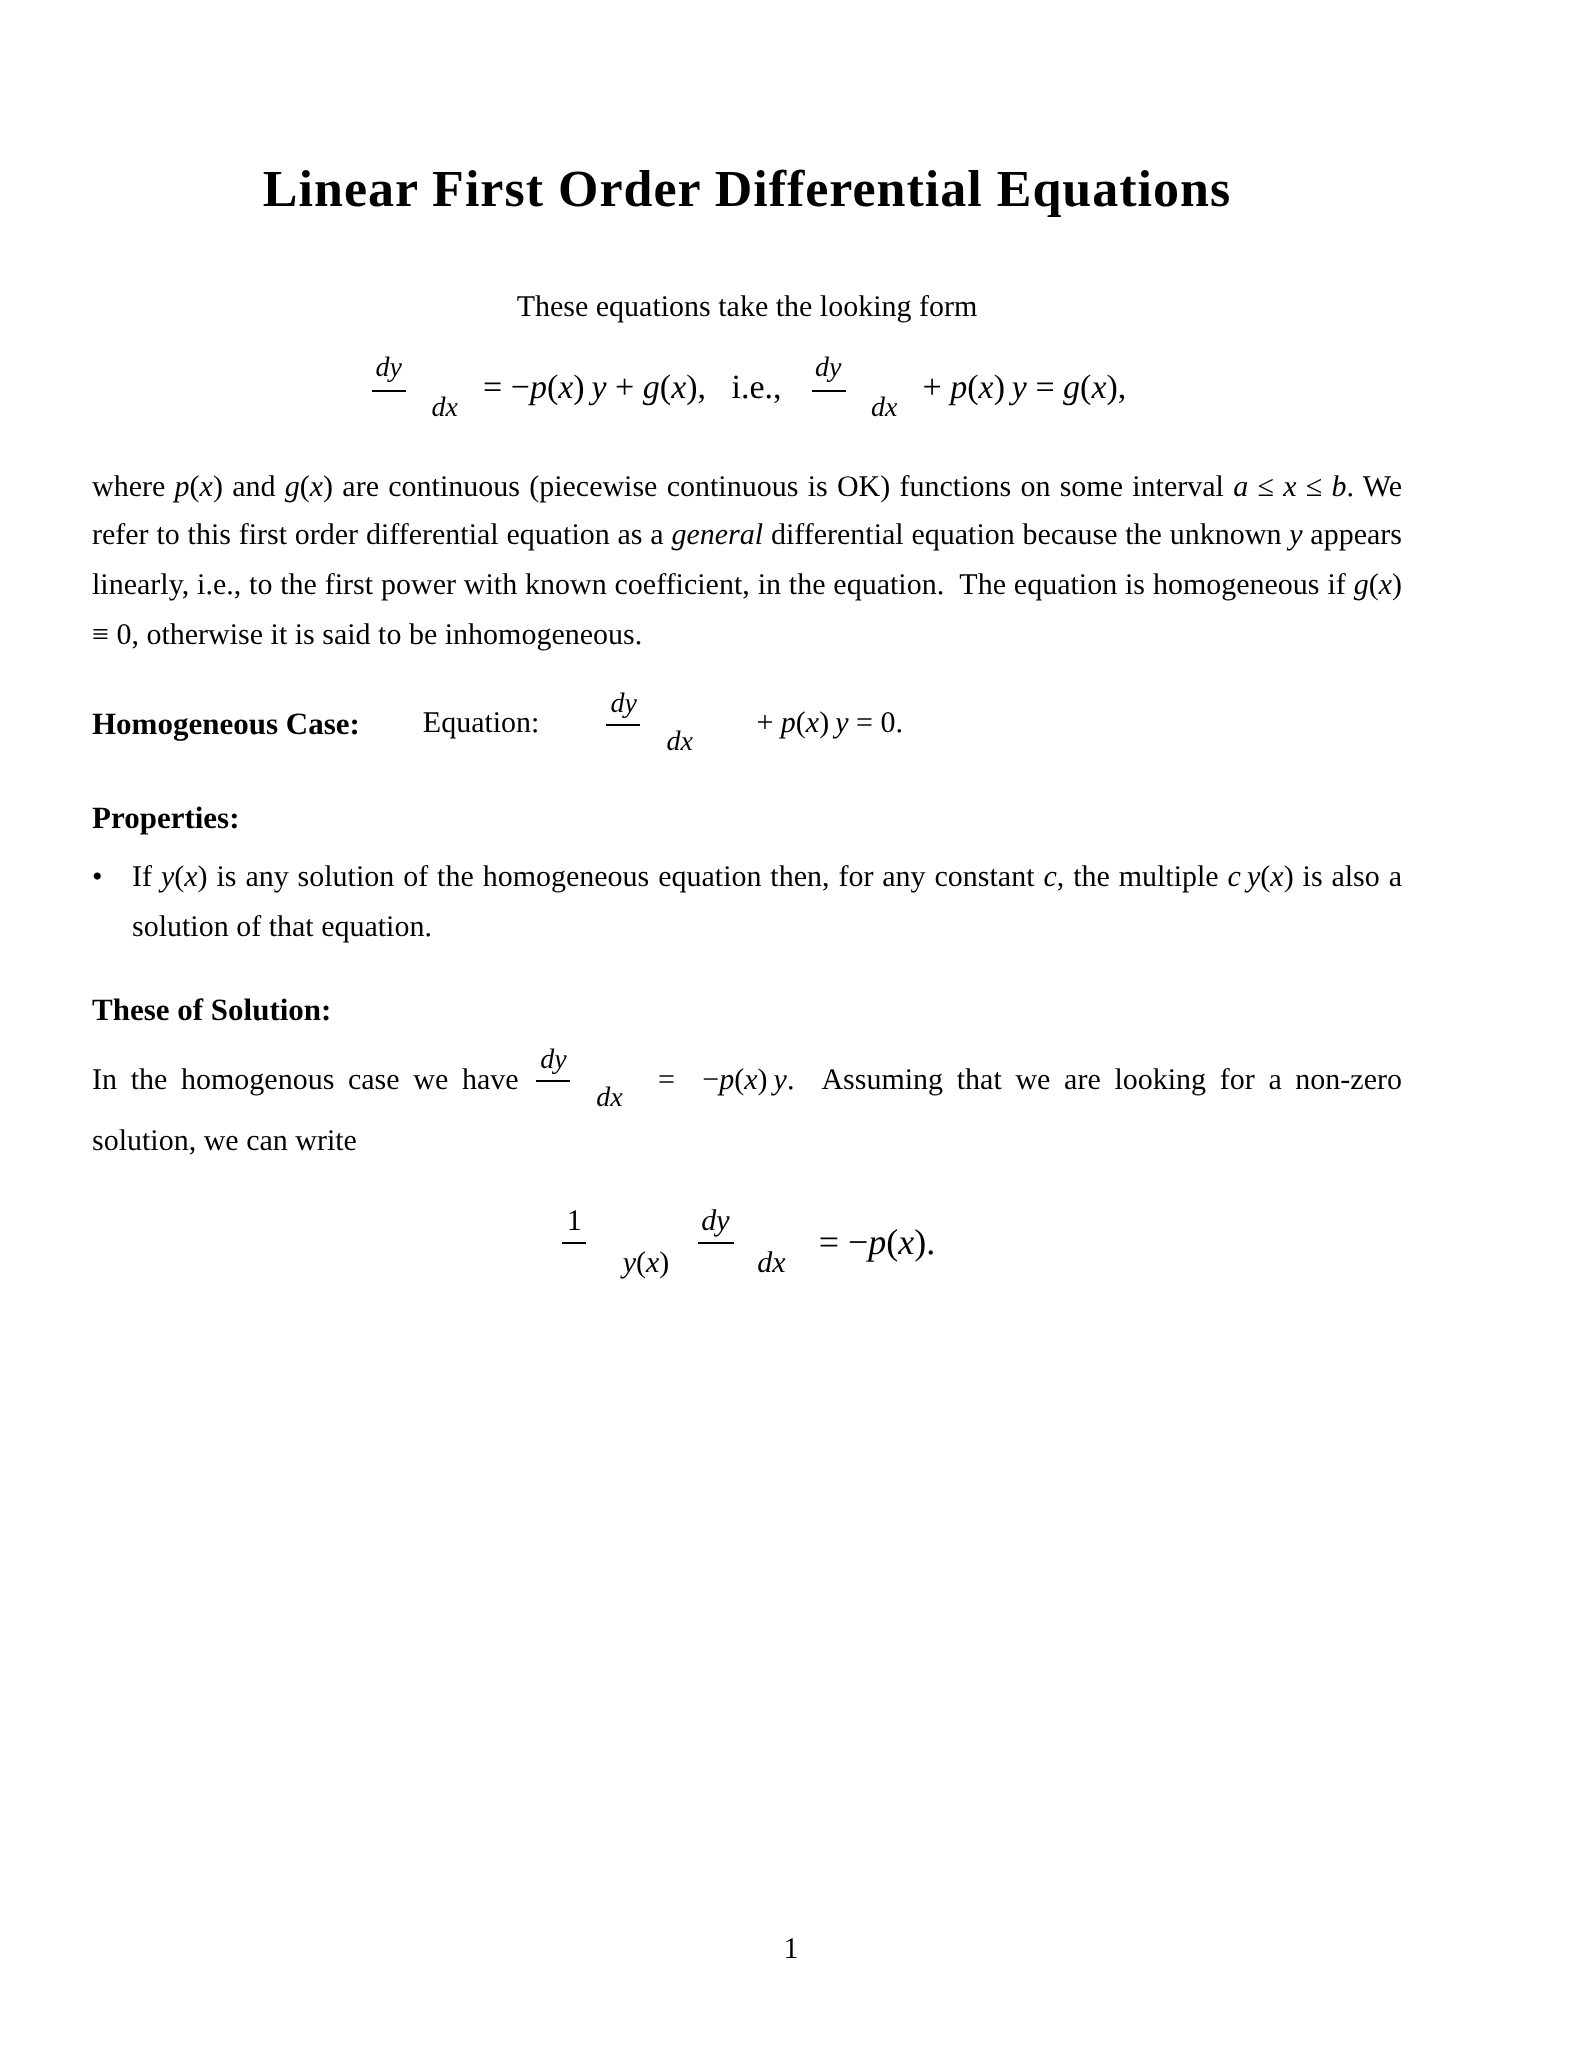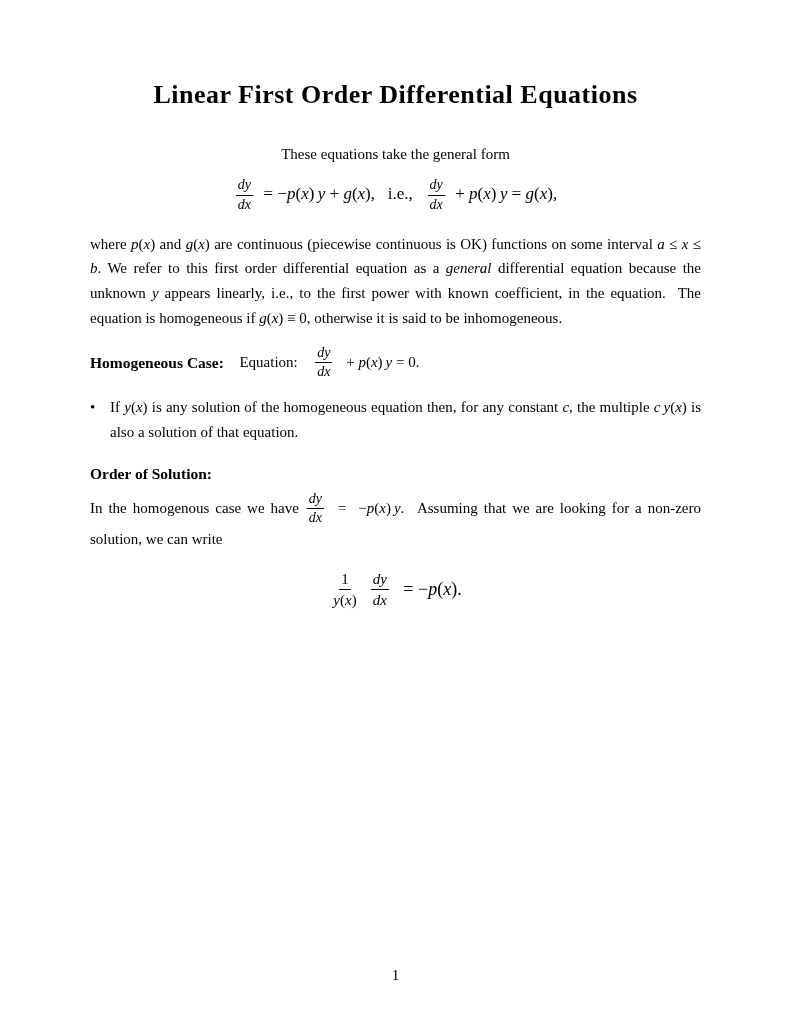--- a/index.html
+++ b/index.html
@@ -13,21 +13,21 @@
       font-family: "Computer Modern", "Latin Modern", Georgia, "Times New Roman", serif;
       font-size: 16px;
       color: #000000;
       width: 791px;
       min-height: 1024px;
     }
 
     .page {
       width: 791px;
       min-height: 1024px;
-      padding: 80px 90px 80px 90px;
+      padding: 80px 90px 80px 46px;
       position: relative;
     }
 
     h1.title {
       text-align: center;
       font-size: 26px;
       font-weight: bold;
       margin-bottom: 36px;
       font-family: Georgia, "Times New Roman", serif;
       letter-spacing: 0.5px;
@@ -41,36 +41,37 @@
 
     .equation-block {
       text-align: center;
       margin: 14px auto 18px auto;
       font-size: 17px;
     }
 
     .frac {
       display: inline-flex;
       flex-direction: column;
-      align-items: center;
+      align-items: flex-start;
       vertical-align: middle;
       margin: 0 2px;
     }
 
     .frac .num {
       border-bottom: 1.5px solid #000;
       padding: 0 2px 1px 2px;
       font-size: 14px;
       line-height: 1.2;
     }
 
     .frac .den {
       padding: 1px 2px 0 2px;
       font-size: 14px;
       line-height: 1.2;
+      margin-left: 28px;
     }
 
     .body-text {
       font-size: 15px;
       line-height: 1.65;
       text-align: justify;
       margin-bottom: 10px;
     }
 
     .section-heading {
@@ -113,21 +114,21 @@
       position: absolute;
       bottom: 40px;
       left: 0;
       right: 0;
       font-size: 15px;
     }
 
     .homog-case-line {
       display: flex;
       align-items: center;
-      gap: 8px;
+      gap: 24px;
       margin: 14px 0 14px 0;
       font-size: 15px;
     }
 
     .math-display-large {
       display: flex;
       align-items: center;
       justify-content: center;
       gap: 8px;
       margin: 18px 0;
@@ -139,21 +140,21 @@
       font-size: 15px;
     }
   </style>
 </head>
 <body>
 
 <div class="page">
 
   <h1 class="title">Linear First Order Differential Equations</h1>
 
-  <p class="intro-text">These equations take the general form</p>
+  <p class="intro-text">These equations take the looking form</p>
 
   <div class="equation-block">
     <span class="frac">
       <span class="num"><em>dy</em></span>
       <span class="den"><em>dx</em></span>
     </span>
     <span>&nbsp;= −<em>p</em>(<em>x</em>) <em>y</em> + <em>g</em>(<em>x</em>),  i.e., </span>
     <span class="frac">
       <span class="num"><em>dy</em></span>
       <span class="den"><em>dx</em></span>
@@ -172,29 +173,30 @@
   <div class="homog-case-line">
     <span class="inline-heading">Homogeneous Case:</span>
     <span> <span>Equation:</span> </span>
     <span class="frac">
       <span class="num"><em>dy</em></span>
       <span class="den"><em>dx</em></span>
     </span>
     <span>&nbsp;+ <em>p</em>(<em>x</em>) <em>y</em> = 0.</span>
   </div>
 
+  <p class="section-heading">Properties:</p>
 
 
   <div class="bullet-item">
     If <em>y</em>(<em>x</em>) is any solution of the homogeneous equation then, for any constant
     <em>c</em>, the multiple <em>c</em> <em>y</em>(<em>x</em>) is also a solution of that equation.
   </div>
 
 
-  <p class="section-heading">Order of Solution:</p>
+  <p class="section-heading">These of Solution:</p>
 
   <p class="body-text">
     In the homogenous case we have
     <span class="frac" style="display:inline-flex; vertical-align:middle; font-size:14px;">
       <span class="num"><em>dy</em></span>
       <span class="den"><em>dx</em></span>
     </span>
     &nbsp;= &nbsp;−<em>p</em>(<em>x</em>) <em>y</em>.  Assuming that we are
     looking for a non-zero solution, we can write
   </p>

